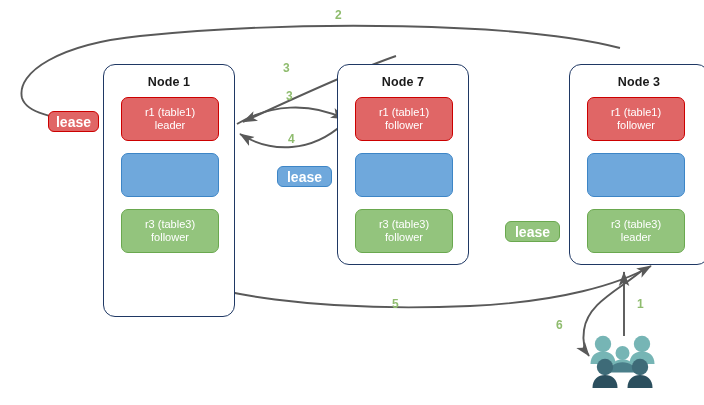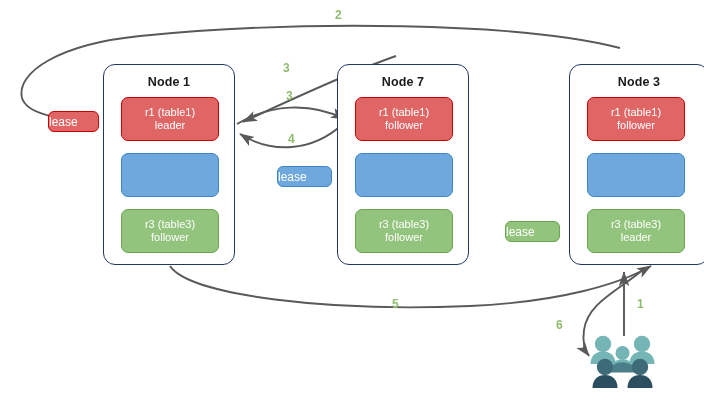--- a/index.html
+++ b/index.html
@@ -63,23 +63,25 @@
   .rep-red   { background: #e06666; border: 1.4px solid #cc0000; }
   .rep-blue  { background: #6fa8dc; border: 1.4px solid #3d85c6; gap: 44px; }
   .rep-green { background: #93c47d; border: 1.4px solid #6aa84f; }
 
   .lease {
     position: absolute;
     border-radius: 6px;
     box-sizing: border-box;
     display: flex;
     align-items: center;
+    justify-content: center;
     color: #ffffff;
-    font-size: 12px;
+    font-size: 14px;
     height: 21px;
+    font-weight: bold;
   }
   .lease-red   { background: #e06666; border: 1.4px solid #cc0000; }
   .lease-blue  { background: #6fa8dc; border: 1.4px solid #3d85c6; }
   .lease-green { background: #93c47d; border: 1.4px solid #6aa84f; }
 
   .edge-label {
     position: absolute;
     font-size: 12px;
     font-weight: bold;
     color: #8fbc6e;
@@ -127,21 +129,21 @@
   <div class="lease lease-red" style="left:48px; top:111px; width:51px;">
     <span>lease</span>
   </div>
   <div class="lease lease-blue" style="left:277px; top:166px; width:55px;">
     <span>lease</span>
   </div>
   <div class="lease lease-green" style="left:505px; top:221px; width:55px;">
     <span>lease</span>
   </div>
 
-  <div class="node-box" style="left:103px; top:64px; width:132px; height:201px;">
+  <div class="node-box" style="left:103px; top:64px; width:132px; height:253px;">
     <div class="node-title">Node 1</div>
     <div class="replica rep-red" style="top:32px;">
       <span>r1 (table1)</span>
       <span>leader</span>
     </div>
     <div class="replica rep-blue" style="top:88px;">
       <span>r2 (table2)</span>
       <span>follower</span>
     </div>
     <div class="replica rep-green" style="top:144px;">

